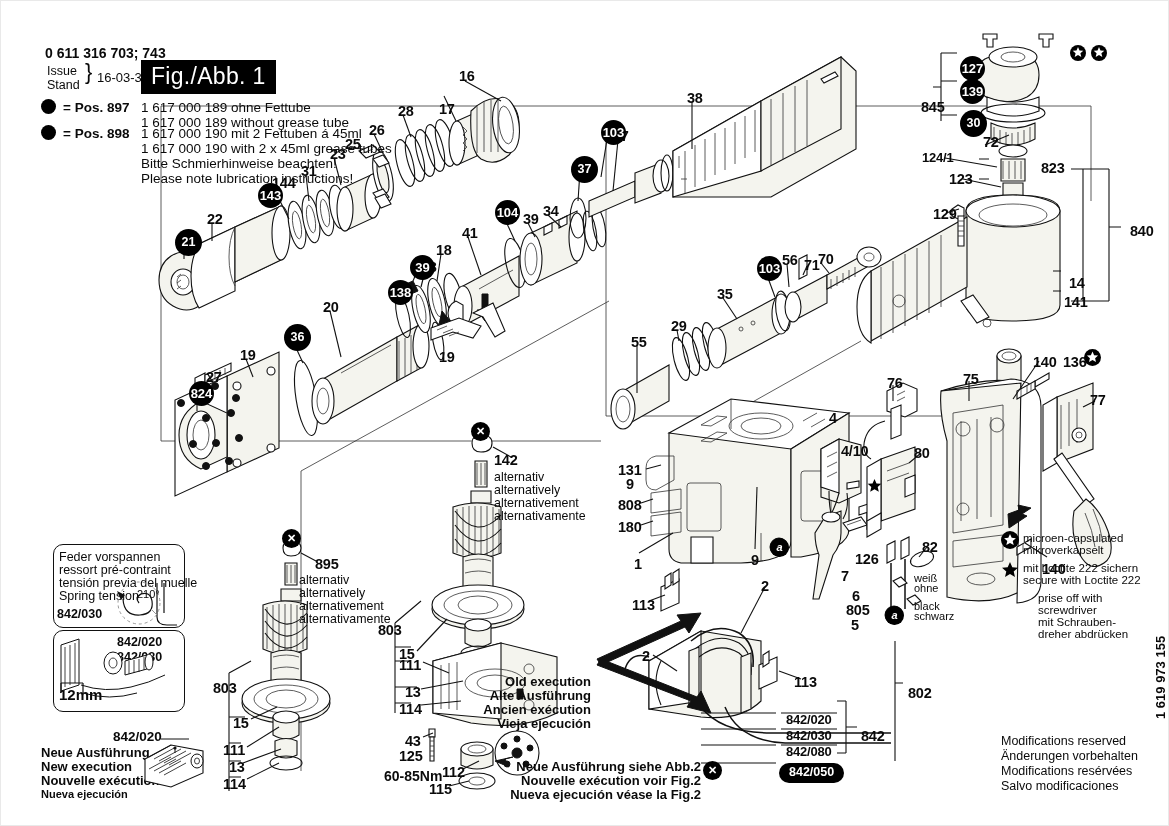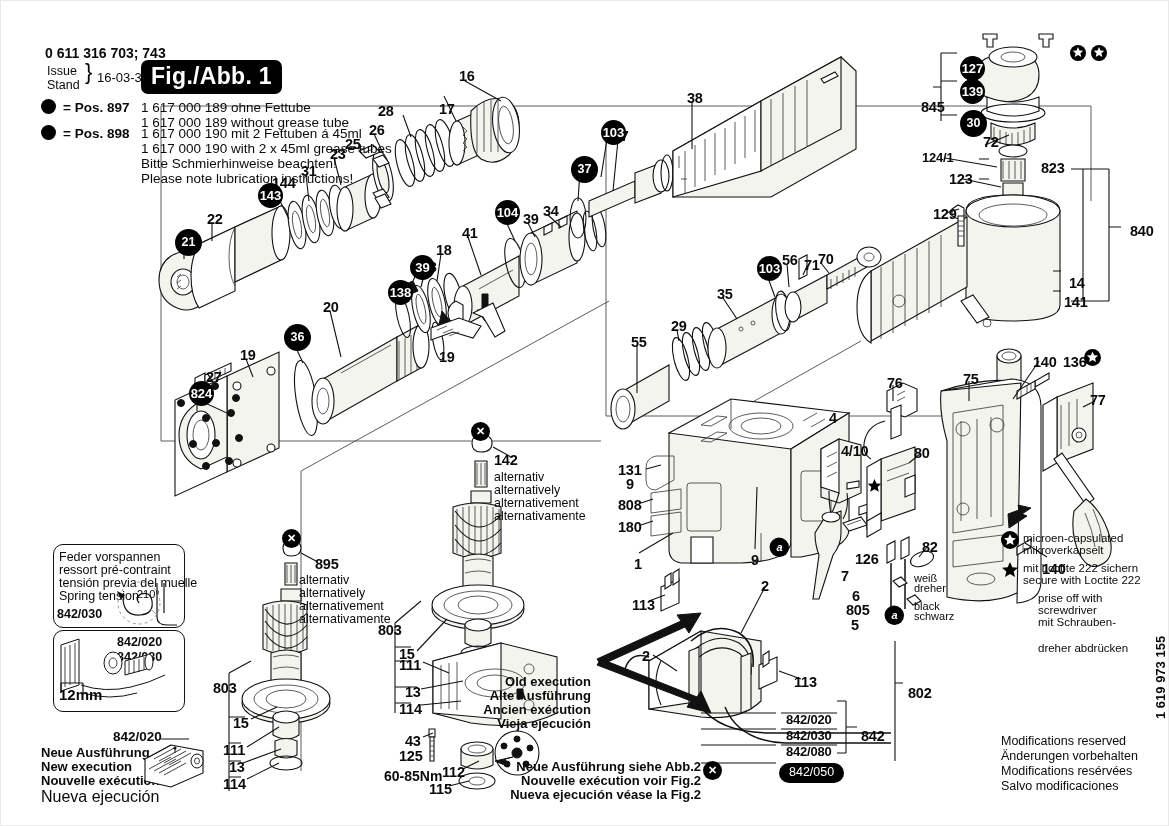--- a/index.html
+++ b/index.html
@@ -16,25 +16,25 @@
   
   .bdot{position:absolute;border-radius:50%;background:#000;color:#fff;
         display:flex;align-items:center;justify-content:center;
         font-weight:bold;line-height:1;}
   .bdot.d3{width:27px;height:27px;font-size:12.5px;}
   .bdot.d2{width:25px;height:25px;font-size:13px;}
   .bdot.dsm{width:19px;height:19px;font-size:11px;}
 
   
   .pill{position:absolute;background:#000;color:#fff;border-radius:11px;
-        font-weight:normal;font-size:12.5px;padding:3px 10px;line-height:1.1;}
+        font-weight:bold;font-size:12.5px;padding:3px 10px;line-height:1.1;}
 
   .hdr-text{position:absolute;font-size:13.5px;line-height:1.28;white-space:nowrap;}
-  .figbox{position:absolute;background:#000;color:#fff;font-weight:bold;
-          font-size:23px;padding:3px 10px 4px 10px;letter-spacing:.3px;border-radius:7px;}
+  .figbox{position:absolute;background:#000;color:#fff;font-weight:normal;
+          font-size:23px;padding:3px 10px 4px 10px;letter-spacing:.3px;}
 
   .legend{position:absolute;font-size:12.5px;line-height:1.3;white-space:nowrap;}
   .legendbox{position:absolute;border:1.6px solid #111;border-radius:10px;
              box-sizing:border-box;background:#fff;}
 
   .multi{position:absolute;font-size:12.4px;line-height:1.32;white-space:nowrap;}
   .multi.bold{font-weight:bold;}
   .multi.right{text-align:right;}
 
   .vtext{position:absolute;font-weight:bold;font-size:13px;
@@ -652,21 +652,21 @@
     <ellipse cx="92" cy="27" rx="4" ry="8" fill="#fff" stroke="#111" stroke-width="1"></ellipse>
     <path d="M24 50 q24 8 50 2 q18 -4 34 -12" fill="none" stroke="#111" stroke-width="1"></path>
     <path d="M26 58 q26 8 54 0" fill="none" stroke="#111" stroke-width="1"></path>
     <path d="M4 48 l22 0 M4 58 l0 -10 M26 58 l0 -10" stroke="#111" stroke-width="1.2" fill="none"></path>
   </svg>
 
   <div class="legend" style="left:112px;top:727px;font-weight:bold;font-size:13.5px;">842/020</div>
   <div class="legend" style="left:40px;top:744px;font-weight:bold;font-size:13px;">Neue Ausführung</div>
   <div class="legend" style="left:40px;top:758px;font-weight:bold;font-size:13px;">New execution</div>
   <div class="legend" style="left:40px;top:772px;font-weight:bold;font-size:13px;">Nouvelle exécution</div>
-  <div class="legend" style="left:40px;top:786px;font-weight:normal;font-size:16px;">Nueva ejecución</div>
+  <div class="legend" style="left:40px;top:786px;font-weight:bold;font-size:11px;">Nueva ejecución</div>
   <svg class="abs" style="left:140px;top:740px;width:74px;height:54px;">
     <path d="M4 18 L 30 4 L 62 10 L 62 32 L 30 46 L 4 40 z" fill="#fff" stroke="#111" stroke-width="1.1"></path>
     <path d="M8 16 l22 -12 M13 18 l22 -12 M18 20 l22 -12 M23 22 l22 -12 M28 24 l22 -12" stroke="#111" stroke-width=".8"></path>
     <path d="M8 28 l22 -12 M13 30 l22 -12 M18 32 l22 -12 M23 34 l22 -12" stroke="#111" stroke-width=".8"></path>
     <ellipse cx="56" cy="20" rx="6" ry="7" fill="#fff" stroke="#111" stroke-width="1"></ellipse>
     <ellipse cx="56" cy="20" rx="2.5" ry="3" fill="#fff" stroke="#111" stroke-width=".8"></ellipse>
     <path d="M34 12 L 34 8" stroke="#111" stroke-width="1"></path>
     <circle cx="34" cy="7" r="1.6" fill="#111"></circle>
   </svg>
 
@@ -685,24 +685,24 @@
   <div class="multi bold right" style="left:430px;top:700px;width:160px;font-size:13px;">Ancien exécution</div>
   <div class="multi bold right" style="left:430px;top:714px;width:160px;font-size:13px;">Vieja ejecución</div>
 
   <div class="multi bold right" style="left:380px;top:757px;width:320px;font-size:13px;">Neue Ausführung siehe Abb.2</div>
   <div class="multi bold right" style="left:380px;top:771px;width:320px;font-size:13px;">Nouvelle exécution voir Fig.2</div>
   <div class="multi bold right" style="left:380px;top:785px;width:320px;font-size:13px;">Nueva ejecución véase la Fig.2</div>
 
   <div class="multi" style="left:1037px;top:590px;font-size:11.5px;">prise off with</div>
   <div class="multi" style="left:1037px;top:602px;font-size:11.5px;">screwdriver</div>
   <div class="multi" style="left:1037px;top:614px;font-size:11.5px;">mit Schrauben-</div>
-  <div class="multi" style="left:1037px;top:640px;font-size:11.5px;">dreher abdrücken</div>
+  <div class="multi" style="left:1037px;top:626px;font-size:11.5px;">dreher abdrücken</div>
 
   <div class="multi" style="left:913px;top:570px;font-size:11px;">weiß</div>
-  <div class="multi" style="left:913px;top:580px;font-size:11px;">dreher</div>
+  <div class="multi" style="left:913px;top:580px;font-size:11px;">ohne</div>
   <div class="multi" style="left:913px;top:598px;font-size:11px;">black</div>
   <div class="multi" style="left:913px;top:608px;font-size:11px;">schwarz</div>
 
   <div class="multi bold" style="left:383px;top:766px;font-size:14px;">60-85Nm</div>
 
   <svg class="abs" style="left:1000px;top:530px;width:18px;height:18px;">
     <circle cx="9" cy="9" r="9" fill="#000"></circle>
     <path d="M9 3 l1.7 3.8 l4.2 .4 l-3.2 2.8 l1 4.1 L9 12 l-3.7 2.1 l1 -4.1 L3.1 7.2 l4.2 -.4 z" fill="#fff"></path>
   </svg>
   <div class="multi" style="left:1022px;top:530px;font-size:11.5px;">microen-capsulated</div>
@@ -746,21 +746,21 @@
 
   <div class="pill" style="left:778px;top:762px;">842/050</div>
 
   <div id="plain-numbers">
       <div class="num" style="left: 206px; top: 211px;">22</div>
       <div class="num" style="left: 271px; top: 175px;">144</div>
       <div class="num" style="left: 300px; top: 163px;">31</div>
       <div class="num" style="left: 329px; top: 146px;">23</div>
       <div class="num" style="left: 344px; top: 136px;">25</div>
       <div class="num" style="left: 368px; top: 122px;">26</div>
-      <div class="num" style="left: 377px; top: 103px;">28</div>
+      <div class="num" style="left: 397px; top: 103px;">28</div>
       <div class="num" style="left: 438px; top: 101px;">17</div>
       <div class="num" style="left: 458px; top: 68px;">16</div>
       <div class="num" style="left: 322px; top: 299px;">20</div>
       <div class="num" style="left: 239px; top: 347px;">19</div>
       <div class="num" style="left: 205px; top: 369px;">27</div>
       <div class="num" style="left: 438px; top: 349px;">19</div>
       <div class="num" style="left: 420px; top: 259px;">18</div>
       <div class="num" style="left: 435px; top: 242px;">18</div>
       <div class="num" style="left: 461px; top: 225px;">41</div>
       <div class="num" style="left: 522px; top: 211px;">39</div>

